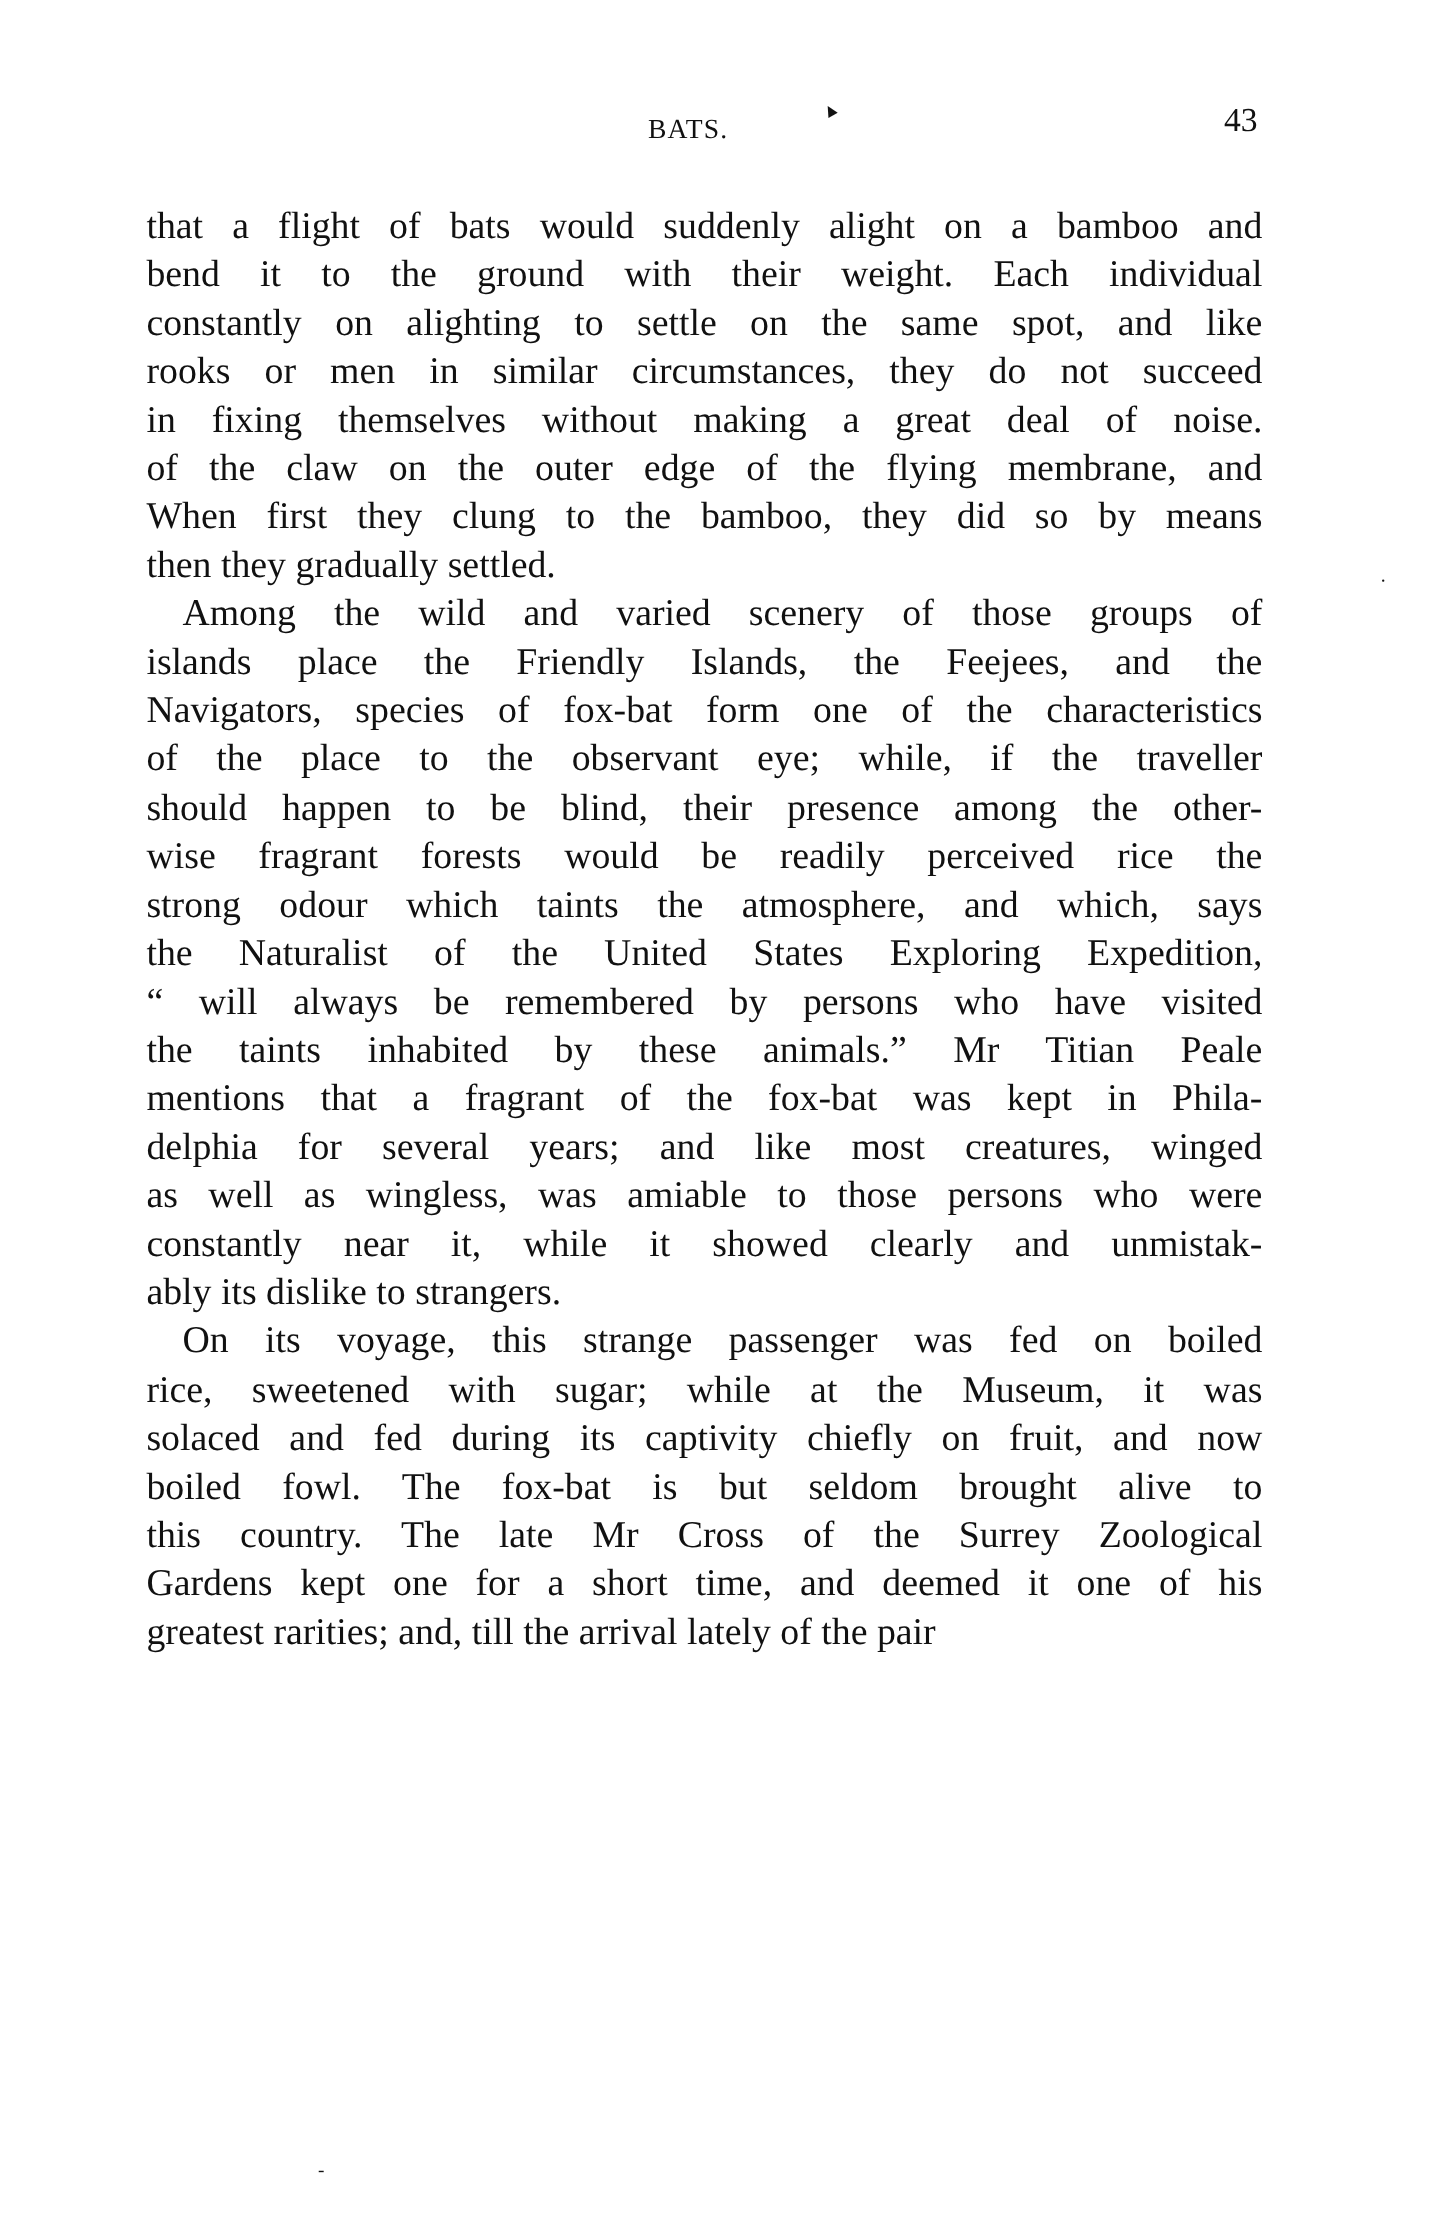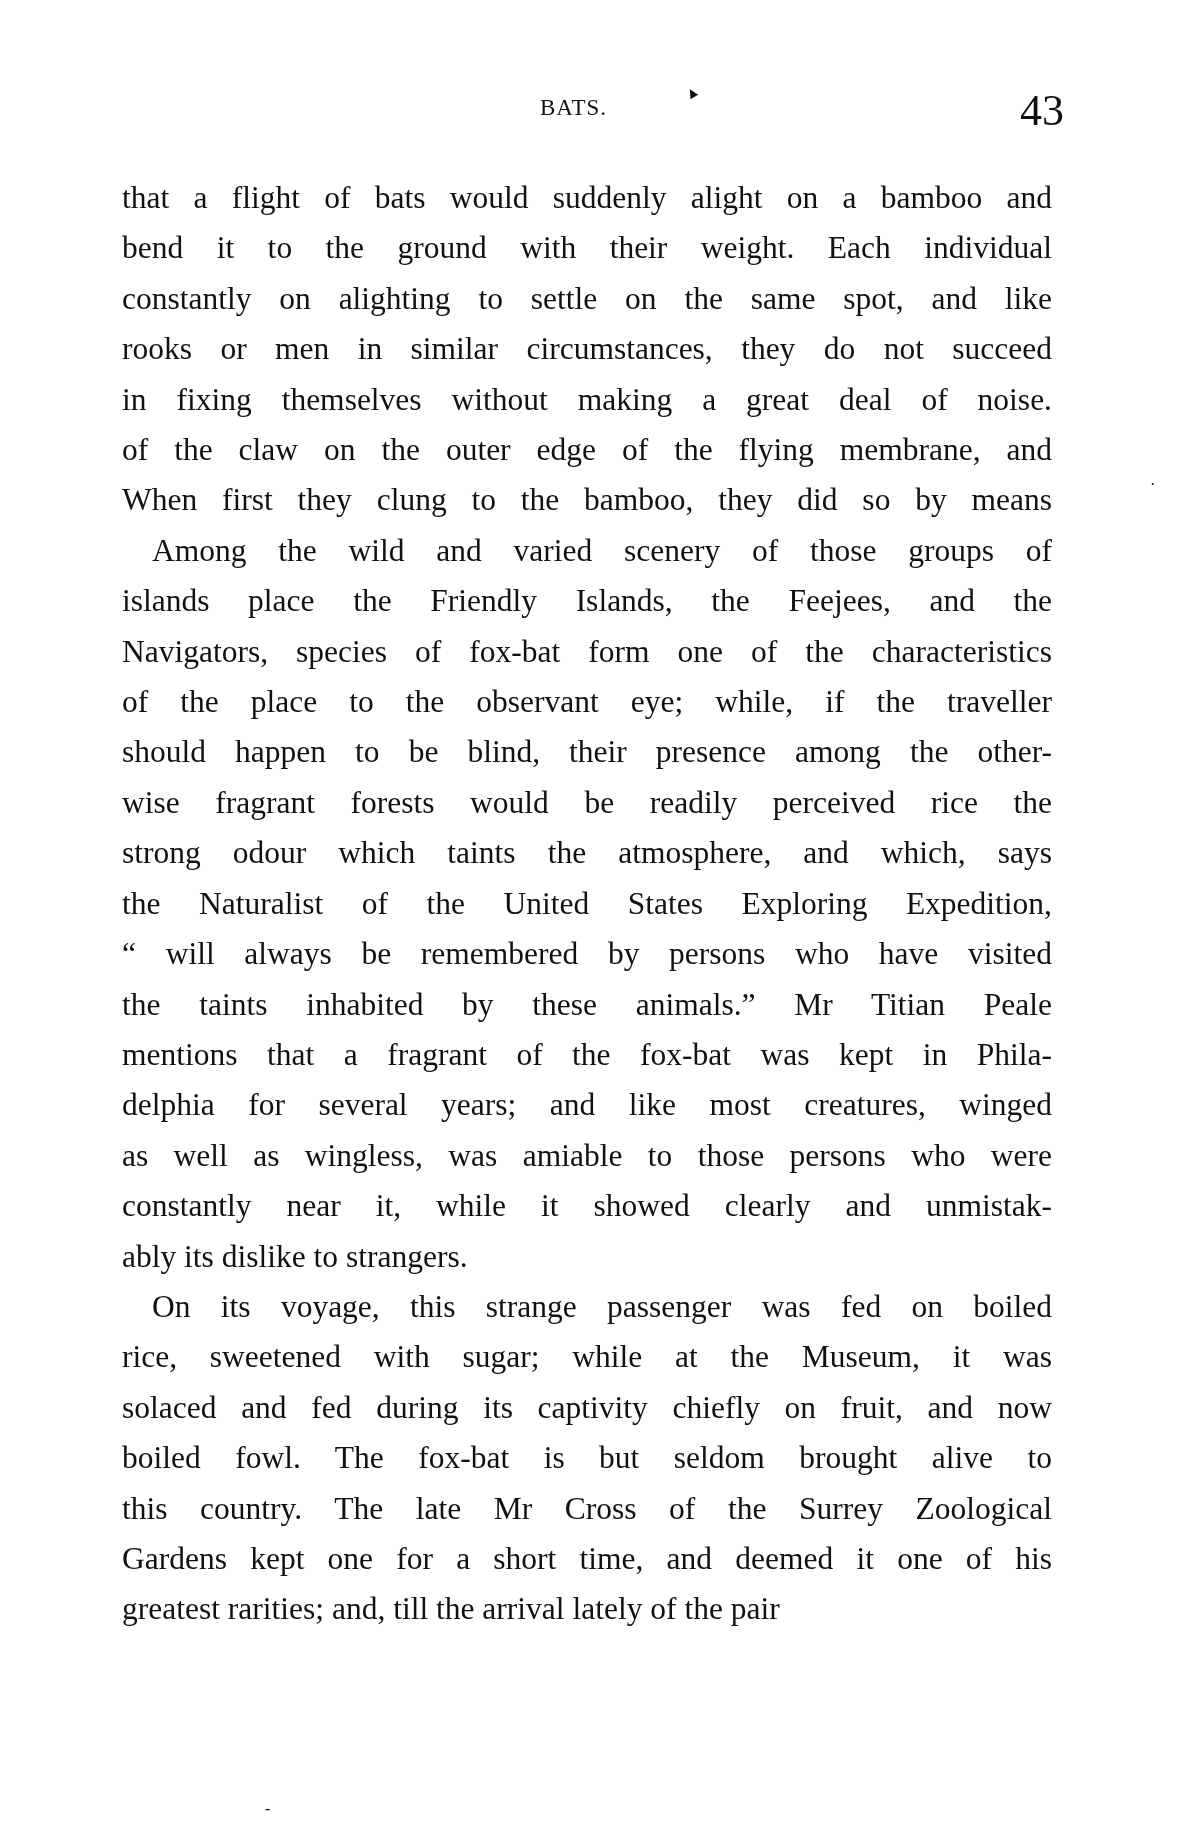--- a/index.html
+++ b/index.html
@@ -1,24 +1,24 @@
 <!DOCTYPE html>
 <html><head>
 <meta charset="utf-8">
 <style>
   html, body { margin: 0; padding: 0; background: #ffffff; }
   body { width: 1192px; height: 1846px; position: relative; overflow: hidden;
          font-family: "Liberation Serif", "DejaVu Serif", serif; color: #111; }
   .header { position: absolute; top: 95px; left: 0; width: 1192px; height: 50px; text-align: center; }
   .running-head { position: absolute; left: 540px; top: 0; font-size: 23px; letter-spacing: 1px; }
   .mark { position: absolute; left: 687px; top: -14px; font-size: 18px; transform: rotate(-30deg); }
-  .page-number { position: absolute; left: 1020px; top: -10px; font-size: 44px; }
+  .page-number { position: absolute; left: 1020px; top: -10px; font-size: 28px; }
   .body { position: absolute; top: 168px; left: 122px; width: 930px; }
   .para { margin: 0; font-size: 31.5px; line-height: 40.4px; text-align: justify; }
-  .line { display: block; text-align: justify; text-align-last: justify; white-space: nowrap; margin-top: 10px; }
+  .line { display: block; text-align: justify; text-align-last: justify; white-space: nowrap; }
   .line.last { text-align-last: left; }
   .para.indent .line:first-child { padding-left: 30px; }
   .stray { position: absolute; font-size: 16px; }
 </style>
 </head>
 <body>
 
 <div class="header">
   <span class="running-head">BATS.</span>
   <span class="mark">▴</span>
@@ -27,20 +27,21 @@
 
 <div class="body" id="body">
     <p class="para">
       <span class="line">that a flight of bats would suddenly alight on a bamboo and</span>
       <span class="line">bend it to the ground with their weight.  Each individual</span>
       <span class="line">constantly on alighting to settle on the same spot, and like</span>
       <span class="line">rooks or men in similar circumstances, they do not succeed</span>
       <span class="line">in fixing themselves without making a great deal of noise.</span>
       <span class="line">of the claw on the outer edge of the flying membrane, and</span>
       <span class="line">When first they clung to the bamboo, they did so by means</span>
+      <span class="line last">then they gradually settled.</span>
     </p>
     <p class="para indent">
       <span class="line">Among the wild and varied scenery of those groups of</span>
       <span class="line">islands place the Friendly Islands, the Feejees, and the</span>
       <span class="line">Navigators, species of fox-bat form one of the characteristics</span>
       <span class="line">of the place to the observant eye; while, if the traveller</span>
       <span class="line">should happen to be blind, their presence among the other-</span>
       <span class="line">wise fragrant forests would be readily perceived rice the</span>
       <span class="line">strong odour which taints the atmosphere, and which, says</span>
       <span class="line">the Naturalist of the United States Exploring Expedition,</span>

